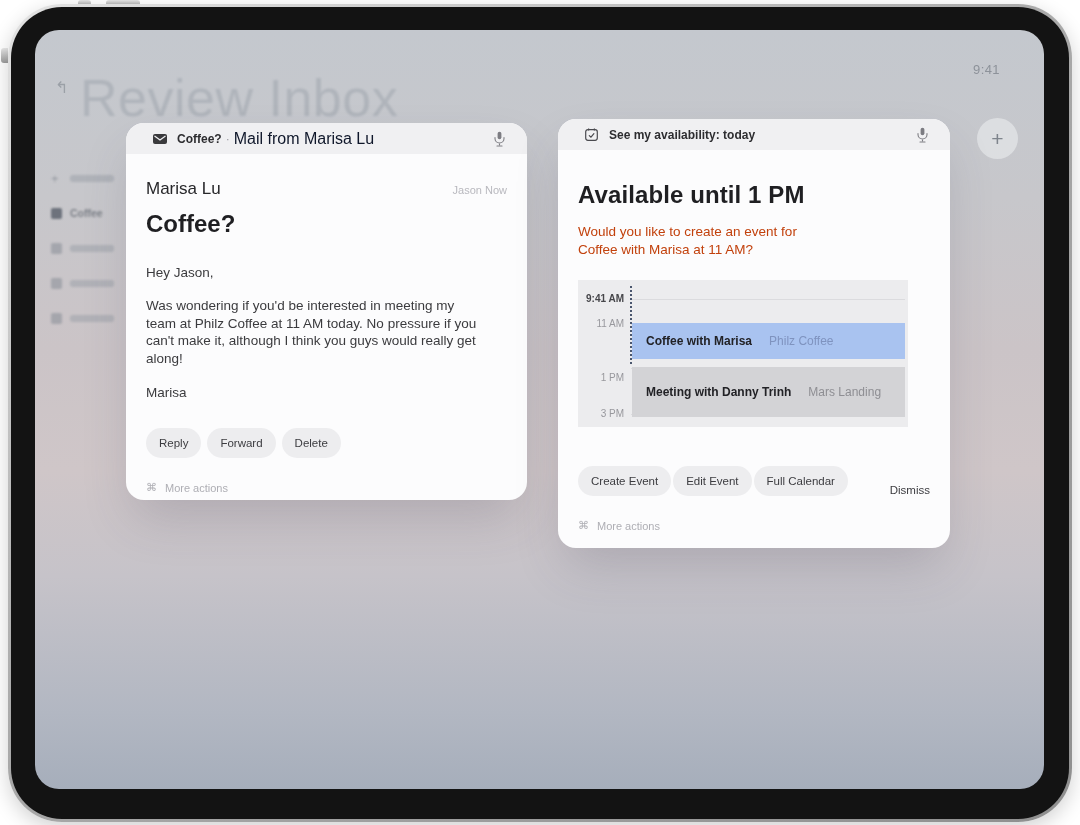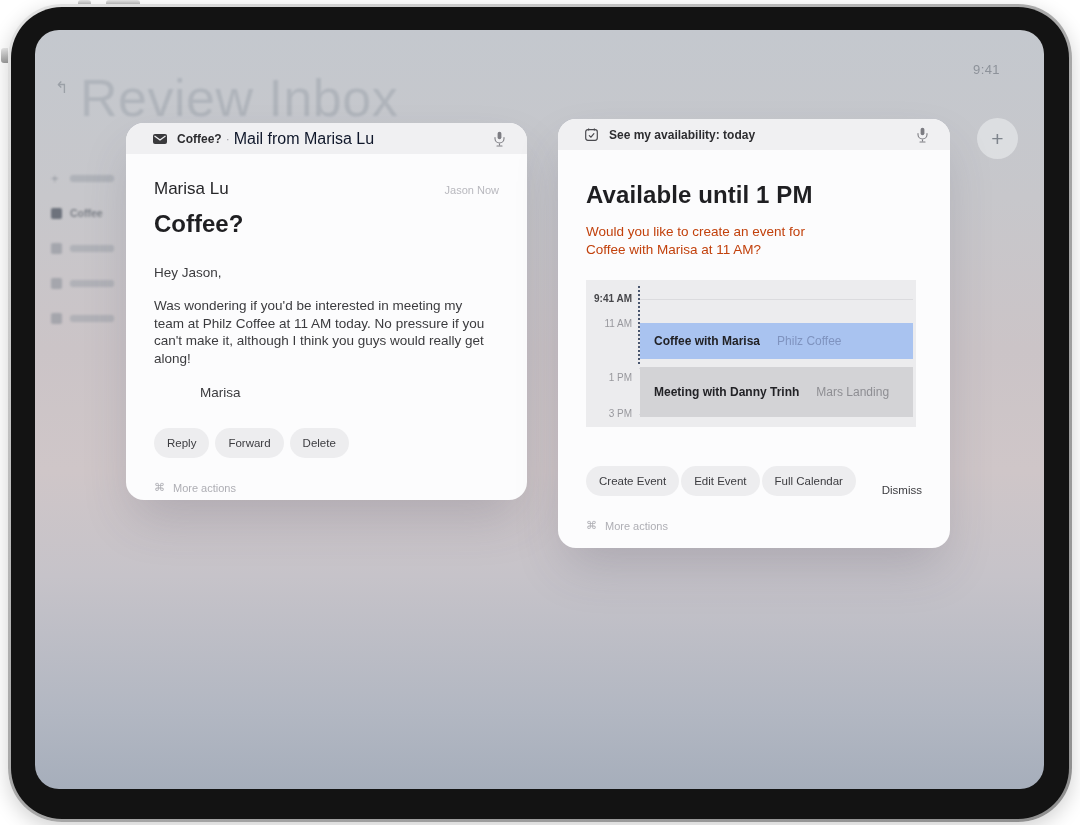--- a/index.html
+++ b/index.html
@@ -39,30 +39,30 @@
   .card { position:absolute; background:#fcfcfd; border-radius:18px; box-shadow:0 24px 50px -8px rgba(70,70,90,.22); }
   .card-mail { left:91px; top:93px; width:401px; height:377px; }
   .card-cal  { left:523px; top:89px; width:392px; height:429px; }
   .card-header { height:31px; background:#f0f0f2; border-radius:18px 18px 0 0; display:flex; align-items:center; padding:0 22px 0 26px; }
   .ch-icon { width:15px; display:flex; align-items:center; justify-content:center; flex:none; }
   .ch-title { margin-left:10px; font-size:12px; font-weight:700; color:#2d2d30; white-space:nowrap; }
   .ch-sep { margin:0 4px; font-size:12px; color:#9a9aa0; }
   .ch-sub { font-size:16px; color:#0f172a; white-space:nowrap; }
   .ch-mic { margin-left:auto; display:flex; align-items:center; }
 
-  .card-body { padding:0 28px; }
+  .card-body { padding:0 20px; }
 
   
   .sender-row { display:flex; align-items:baseline; justify-content:space-between; margin-top:25px; }
   .sender { font-size:17px; color:#27272a; }
   .timestamp { font-size:11px; color:#b8b8be; }
   .subject { margin-top:11px; font-size:24px; font-weight:700; color:#1f1f22; }
   .greeting { margin-top:27px; font-size:13.5px; color:#3b3b3e; }
   .mail-body { margin-top:17px; width:336px; font-size:13.5px; line-height:17.5px; color:#3b3b3e; }
-  .signature { margin-top:18px; font-size:13.5px; color:#3b3b3e;margin-left:46px; }
+  .signature { margin-top:18px; font-size:13.5px; color:#3b3b3e; }
   .btn-row { display:flex; align-items:center; gap:6px; margin-top:28px; }
   .pill { height:30px; border-radius:15px; background:#ededef; border:none; padding:0 13px;
           font-size:11.5px; color:#3c3c40; font-family:inherit; display:flex; align-items:center; cursor:pointer; white-space:nowrap; }
   .more-row { display:flex; align-items:center; gap:8px; margin-top:23px; }
   .more-ico { font-size:11px; color:#aeaeb4; }
   .more-label { font-size:11px; color:#aeaeb4; }
 
   
   .cal-title { margin-top:31px; font-size:24px; font-weight:700; color:#1f1f22; letter-spacing:.1px; }
   .cal-text { margin-top:14px; font-size:13.5px; line-height:18px; color:#c2410c; }

